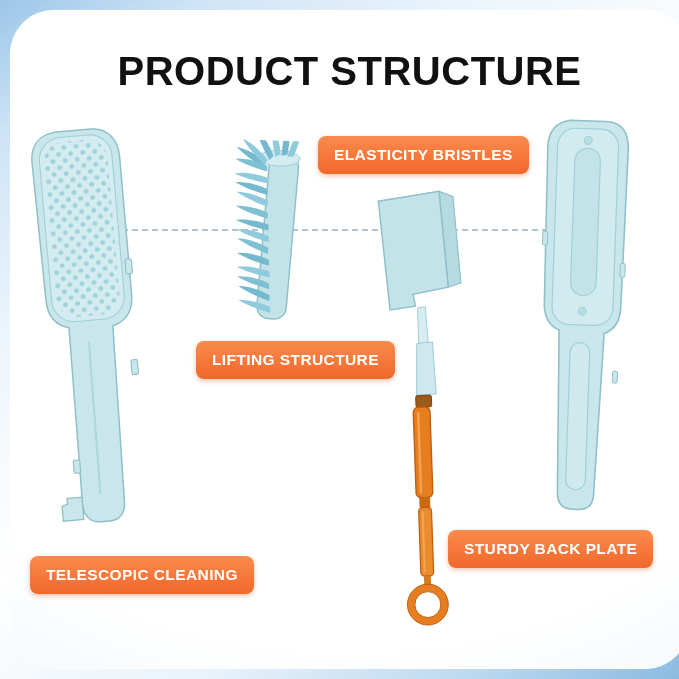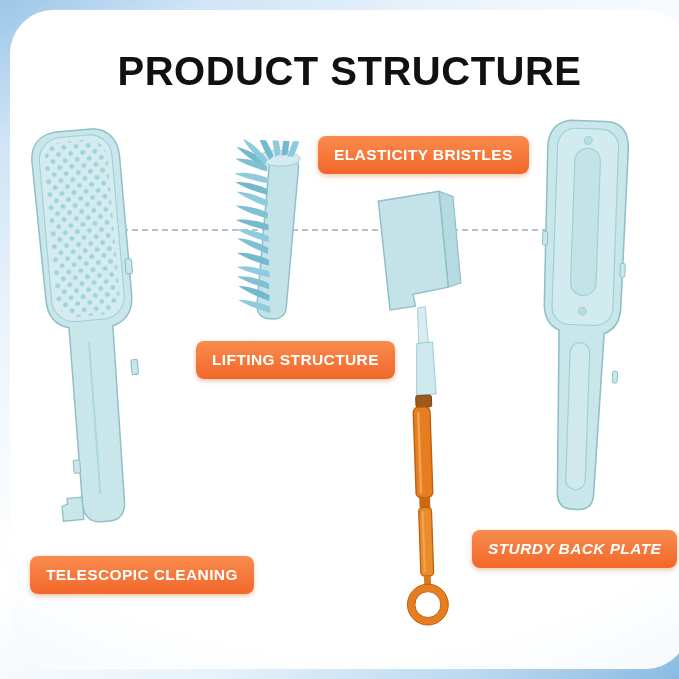--- a/index.html
+++ b/index.html
@@ -26,21 +26,21 @@
   .badge{
     position:absolute;display:inline-block;
     background:linear-gradient(180deg,#F98B4E 0%,#F2672A 100%);
     color:#ffffff;font-size:15.5px;font-weight:bold;letter-spacing:.4px;
     padding:10px 16px;border-radius:8px;white-space:nowrap;
     box-shadow:0 2px 5px rgba(210,90,20,0.35);
   }
   #badge-elasticity{left:318px;top:136px;}
   #badge-lifting{left:196px;top:341px;}
   #badge-telescopic{left:30px;top:556px;}
-  #badge-sturdy{left:472px;top:530px;font-style:italic;}
+  #badge-sturdy{left:448px;top:530px;}
   #part-brush{left:34px;top:110px;transform:rotate(-5deg);}
   #part-pad{left:206px;top:140px;transform:rotate(2deg);}
   #part-rod{left:370px;top:186px;}
   #part-plate{left:528px;top:114px;transform:rotate(2deg);}
 </style>
 </head>
 <body>
 
 <div id="stage">
   <div class="card"></div>

